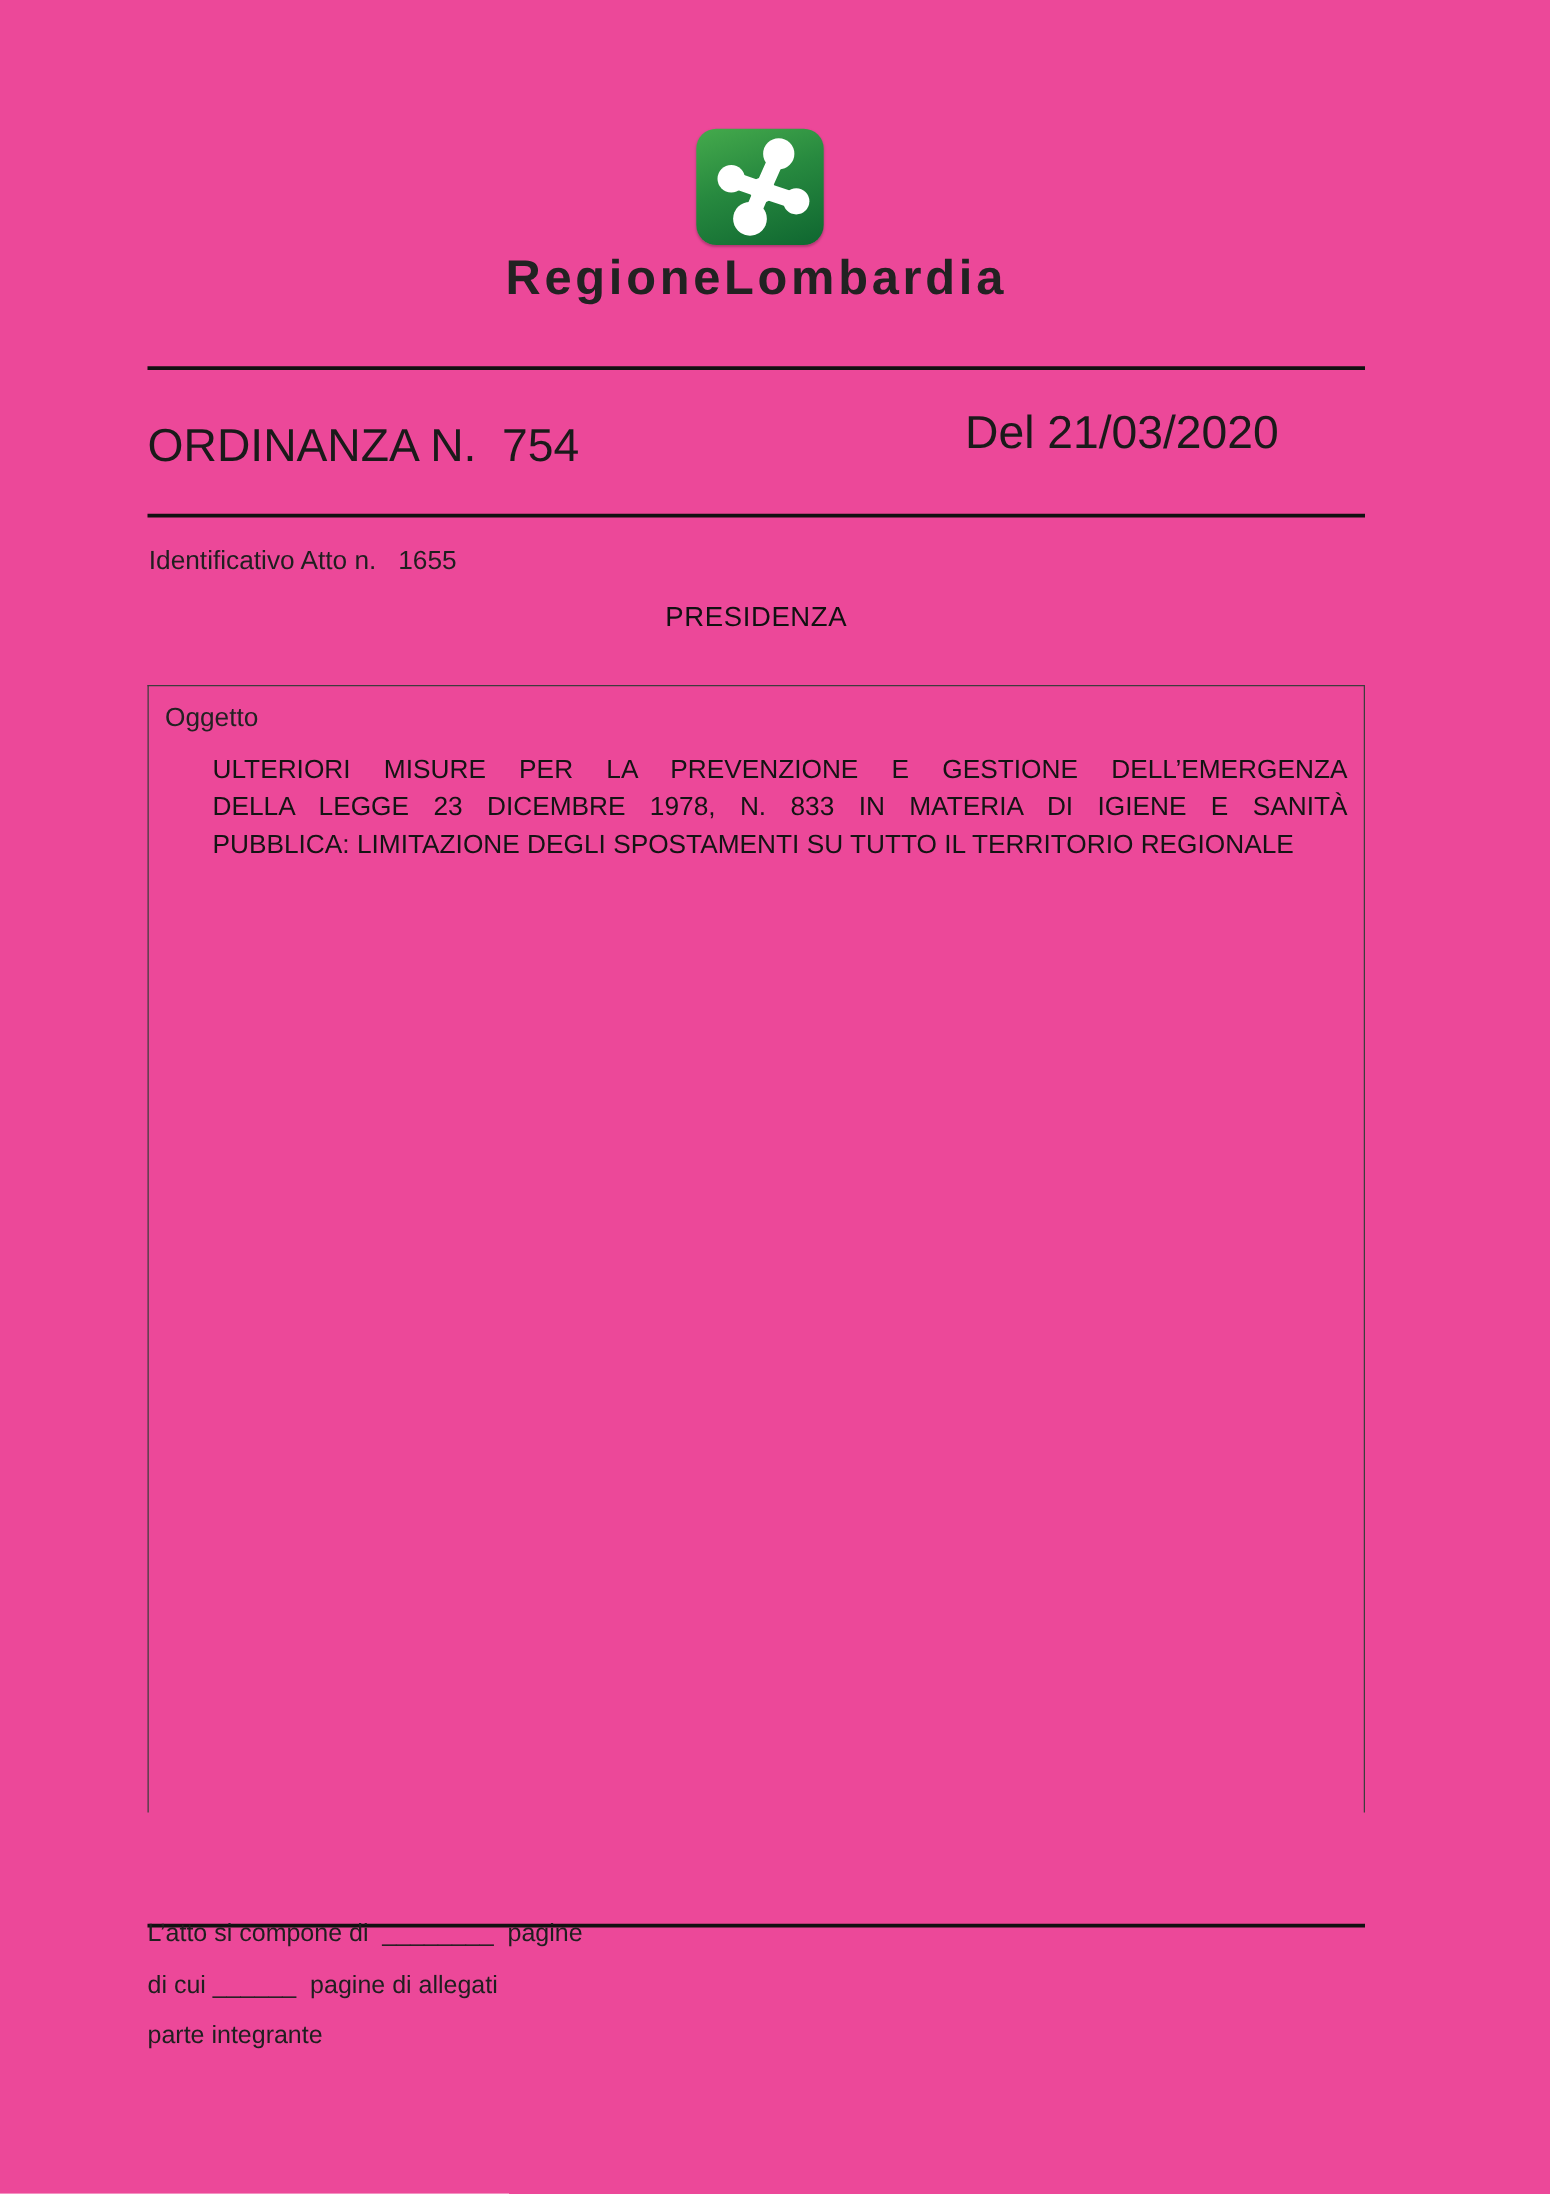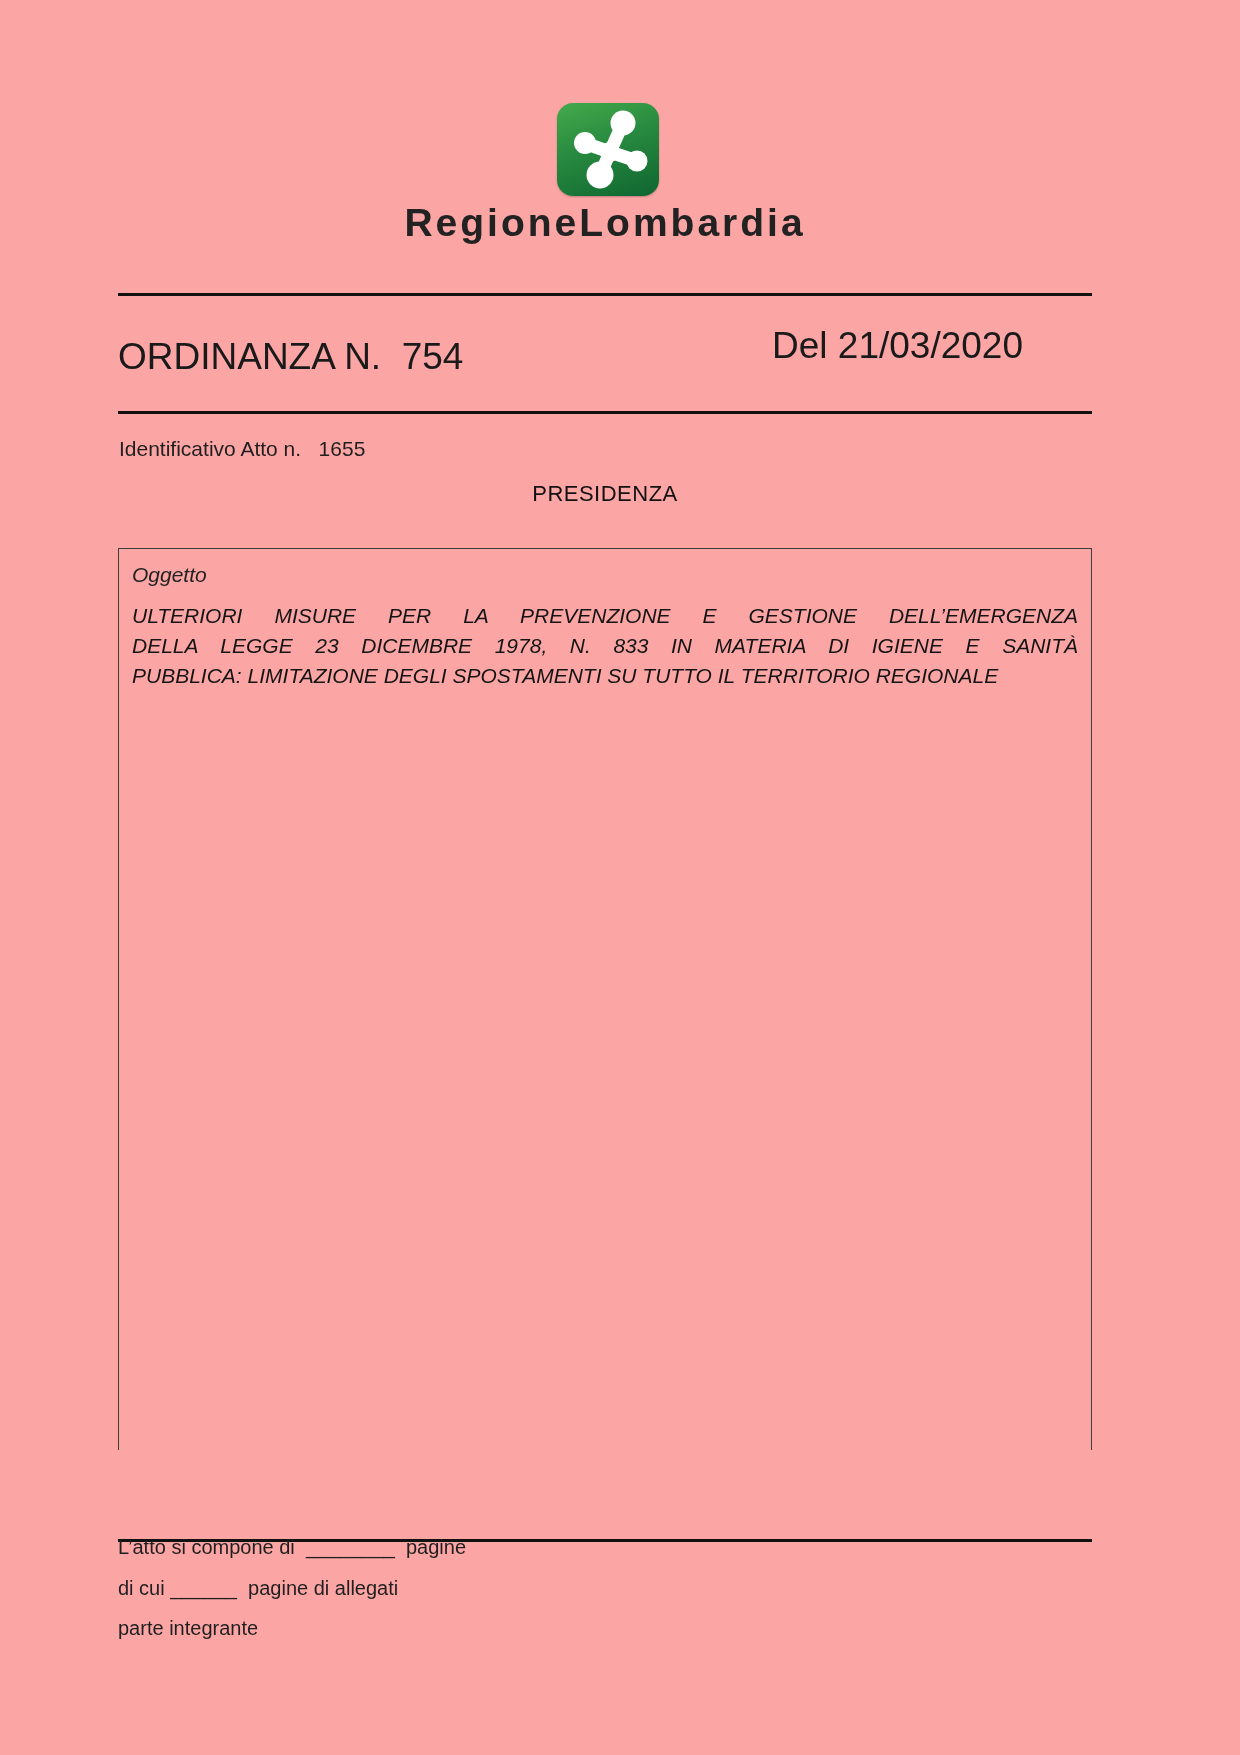--- a/index.html
+++ b/index.html
@@ -1,21 +1,21 @@
 <!DOCTYPE html>
 <html><head>
 <meta charset="utf-8">
 <style>
   html, body { margin: 0; padding: 0; background: #ffffff; }
   .page {
     position: relative;
     width: 1240px;
     height: 1755px;
     margin: 0 auto;
-    background: #fca5a5;
+    background: #ec4899;
     font-family: "Liberation Sans", sans-serif;
     color: #1a1a1a;
     overflow: hidden;
   }
 
   
   .logo {
     position: absolute;
     left: 557px; top: 103px;
     width: 102px; height: 93px;
@@ -66,26 +66,25 @@
 
   
   .subject-box {
     position: absolute;
     left: 118px; top: 548px;
     width: 974px; height: 902px;
     box-sizing: border-box;
     border: 1.5px solid #3d3d3d;
     border-bottom: none;
     padding: 13px 13px 0 13px;
-    font-style: italic;
   }
   .oggetto-label {
     font-size: 21px; line-height: 26px; color: #222222;
   }
-  .subject-text { margin-top: 13px; }
+  .subject-text { margin-top: 13px; margin-left: 38px; }
   .subject-text .jline {
     font-size: 21px; line-height: 30px; color: #141414;
     text-align: justify;
     text-align-last: justify;
     white-space: normal;
   }
   .subject-text .jline-last {
     text-align: left;
     text-align-last: left;
   }

